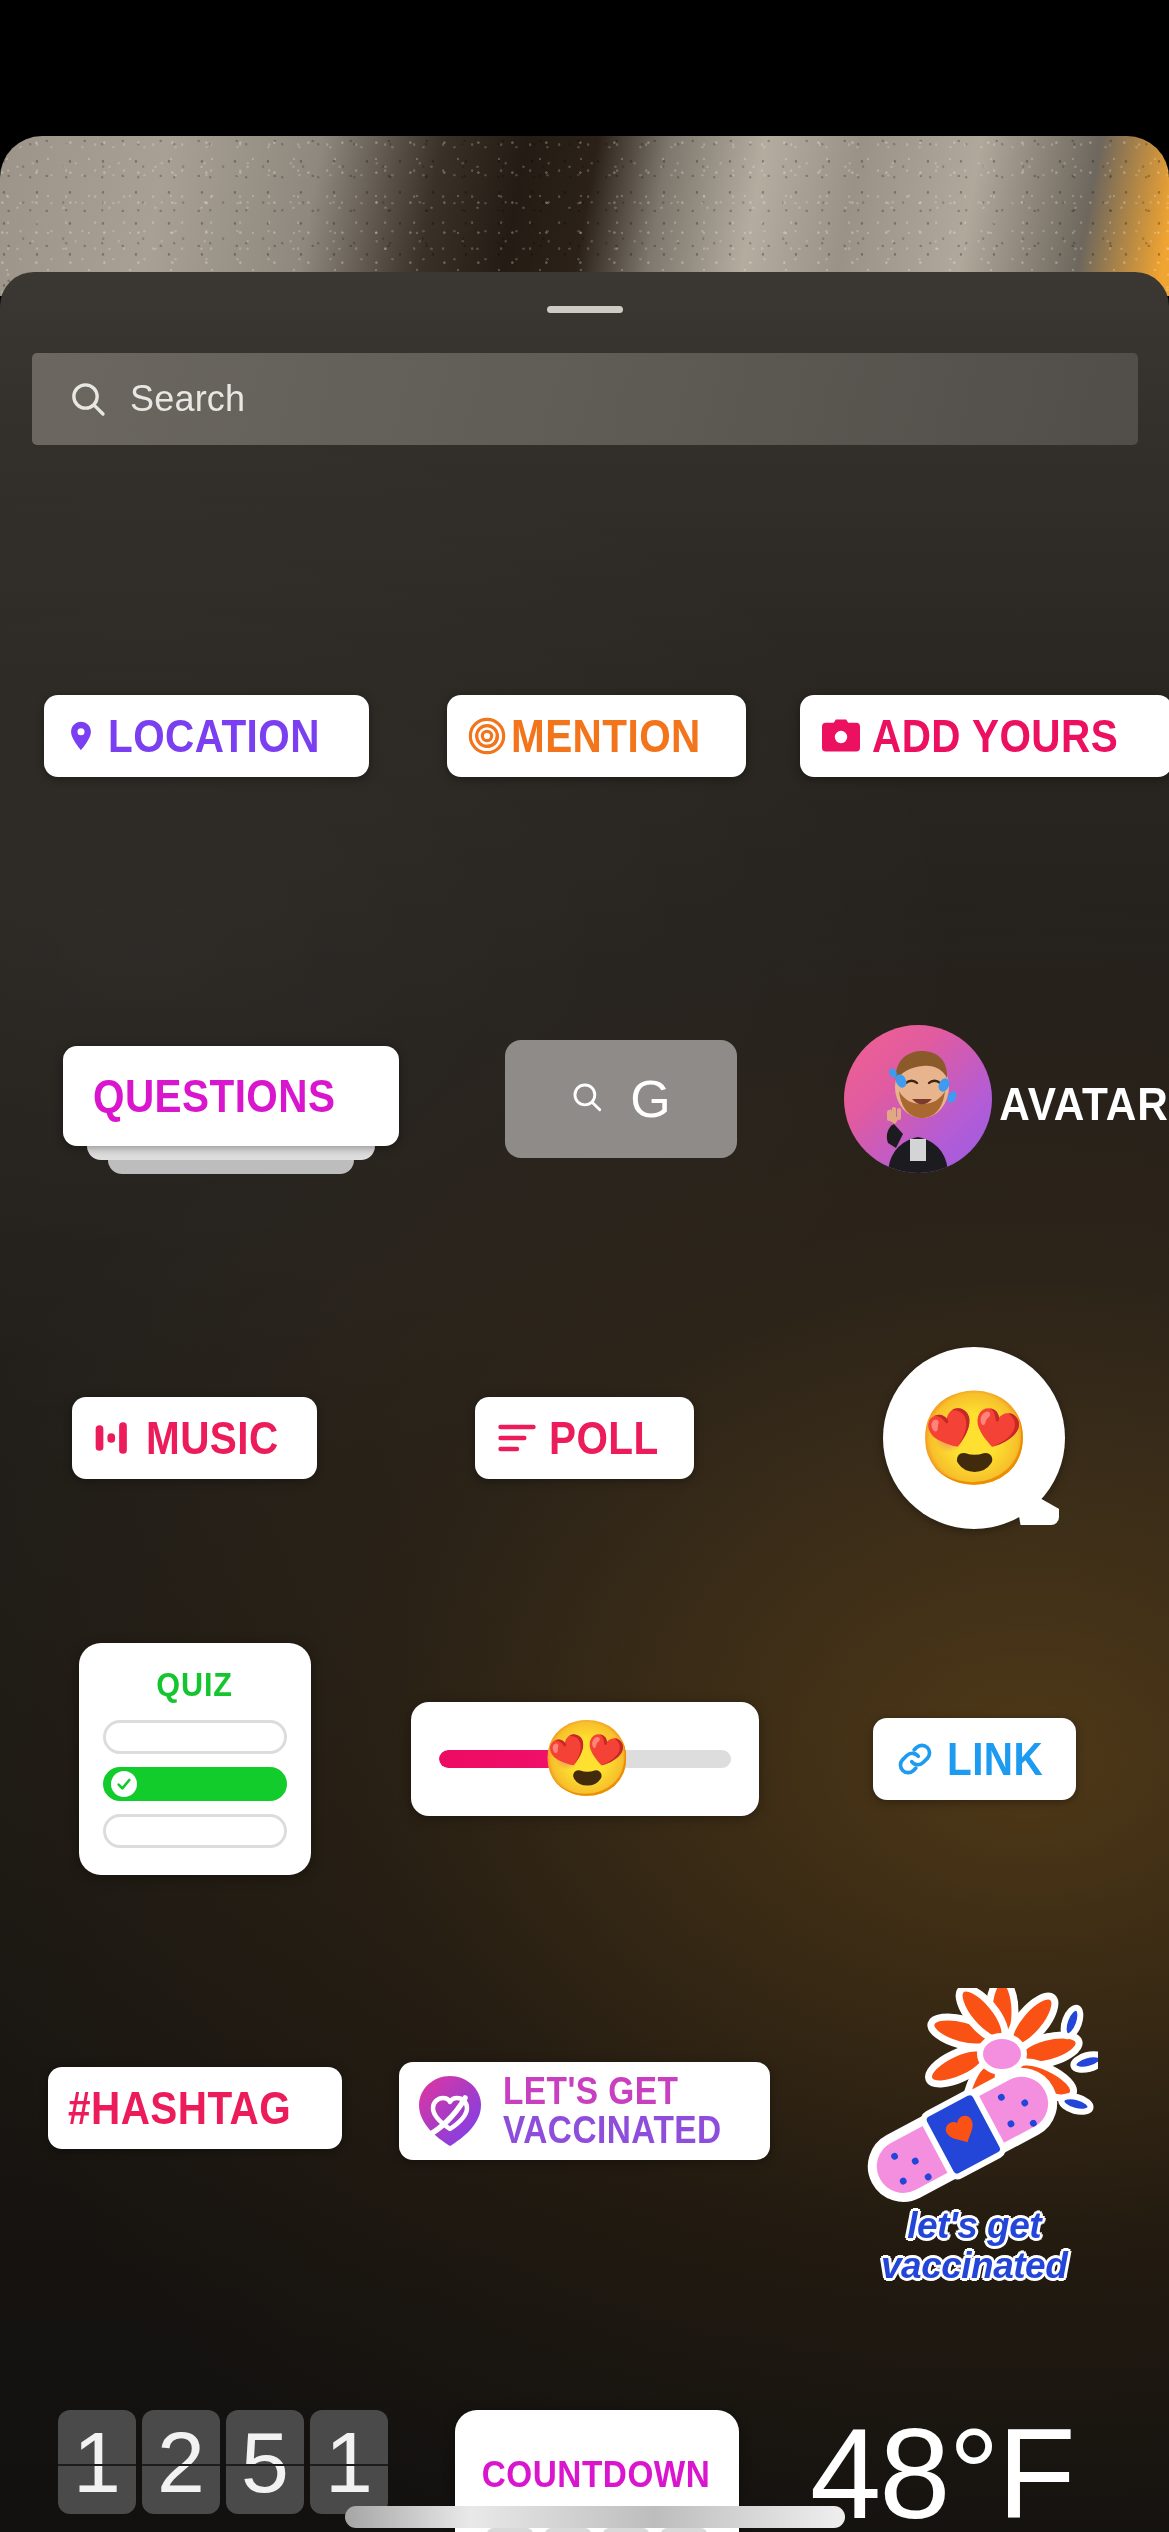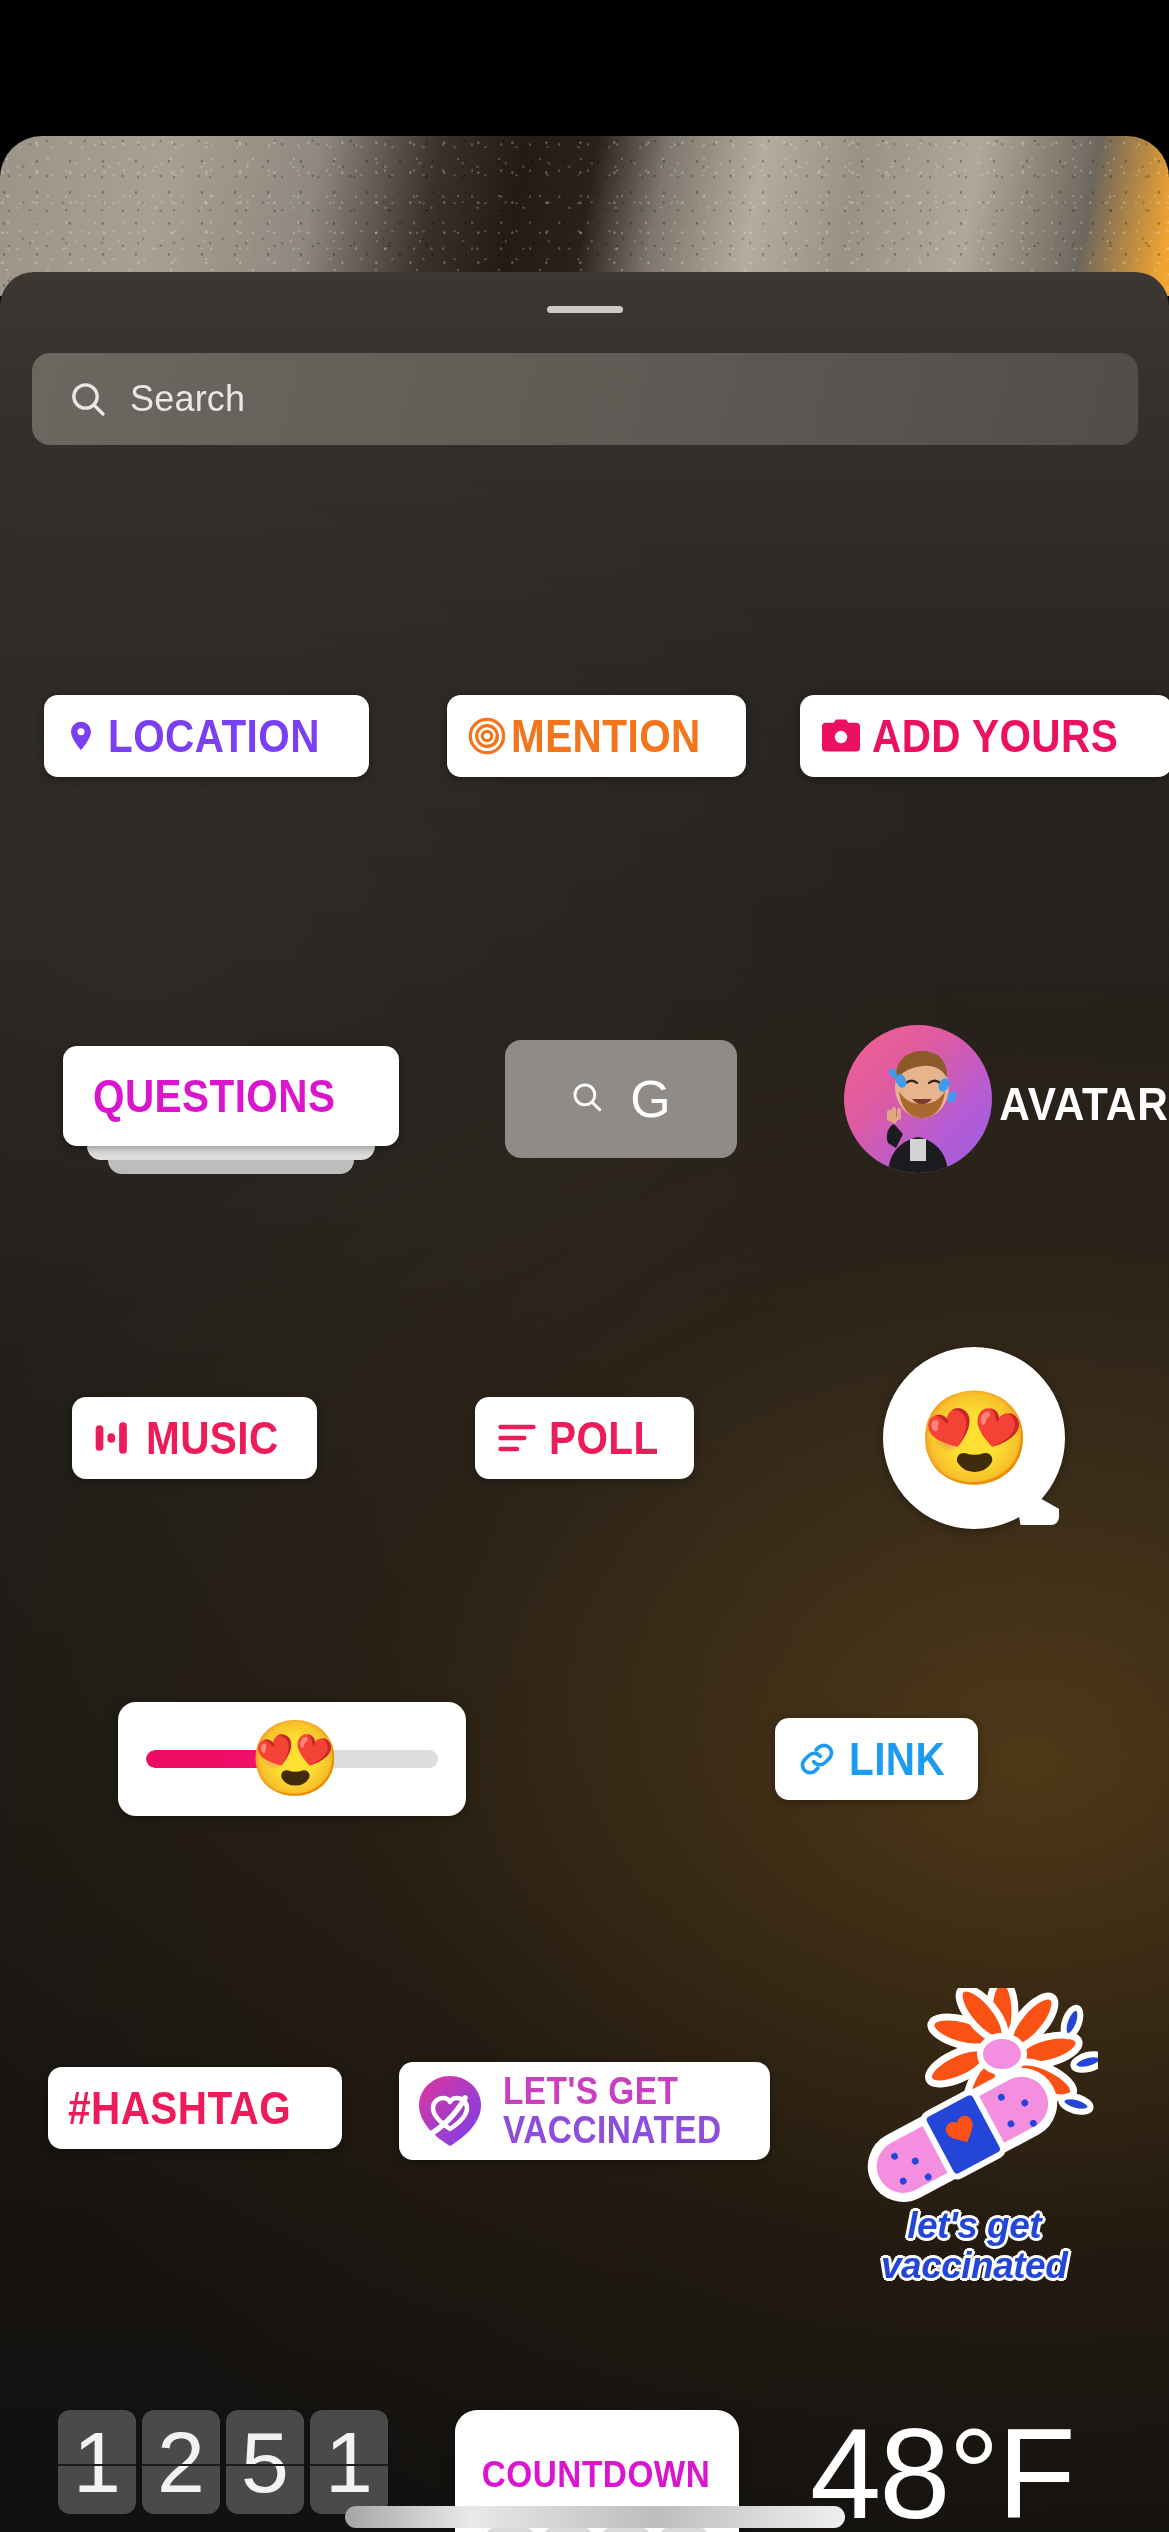--- a/index.html
+++ b/index.html
@@ -94,21 +94,21 @@
     background: #cfcac4;
   }
 
   
   .searchbar {
     position: absolute;
     left: 32px;
     top: 81px;
     width: 1106px;
     height: 92px;
-    border-radius: 18px;
+    border-radius: 5px;
     background: linear-gradient(90deg, rgba(112,108,101,.92) 0%, rgba(100,96,90,.88) 55%, rgba(86,82,77,.86) 100%);
     display: flex;
     align-items: center;
     padding-left: 36px;
     box-sizing: border-box;
   }
   .search-icon svg { display: block; }
   .search-placeholder {
     margin-left: 22px;
     font-size: 36px;
@@ -557,20 +557,34 @@
 
       <div class="cell">
         <div class="bubble">
           <span class="emoji">😍</span>
         </div>
       </div>
     </div>
 
     <div class="row" style="top:1362px;height:250px;">
 
+      <div class="cell">
+        <div class="quiz-card">
+          <span class="quiz-title">QUIZ</span>
+          <div class="quiz-opt"></div>
+          <div class="quiz-opt correct">
+            <span class="quiz-check">
+              <svg width="16" height="16" viewBox="0 0 24 24" fill="none" stroke="#12cc2c" stroke-width="4" stroke-linecap="round" stroke-linejoin="round">
+                <polyline points="4,13 9.5,18.5 20,6"></polyline>
+              </svg>
+            </span>
+          </div>
+          <div class="quiz-opt"></div>
+        </div>
+      </div>
 
       <div class="cell">
         <div class="slider-card">
           <div class="slider-track">
             <div class="slider-fill" id="slider-fill" style="width: 50%;"></div>
           </div>
           <span class="slider-thumb" id="slider-thumb" style="left: calc(42.75% + 28px);">😍</span>
         </div>
       </div>
 

